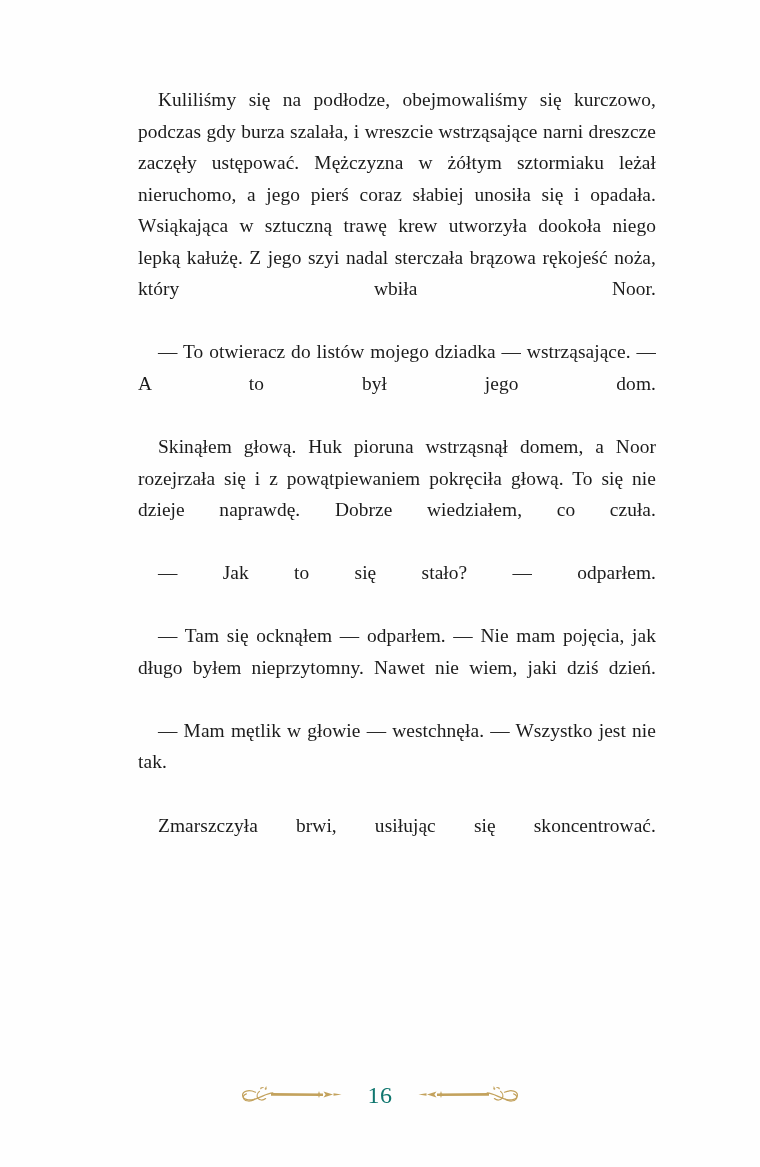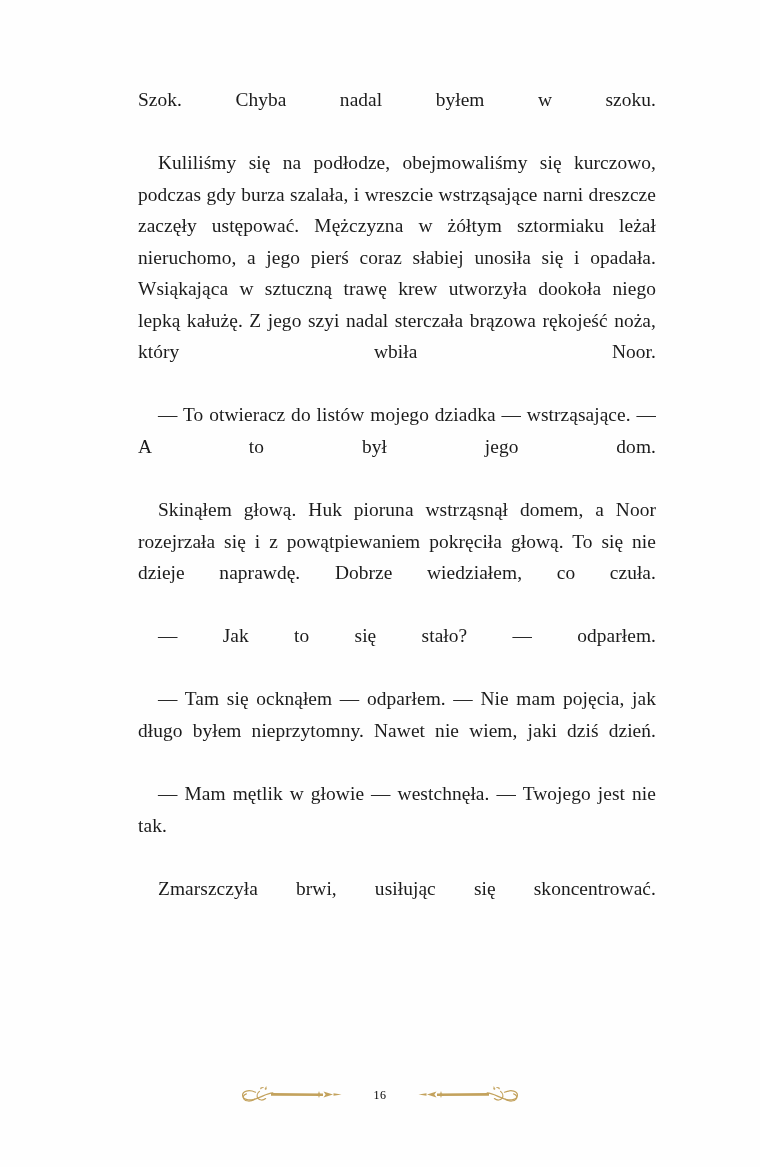--- a/index.html
+++ b/index.html
@@ -68,41 +68,40 @@
   }
 
   .orn {
     display: block;
     width: 112px;
     height: 30px;
   }
 
   .page-number {
     font-family: "Liberation Serif", "DejaVu Serif", serif;
-    font-size: 12px;
-    color: #000000;
+    font-size: 24px;
+    color: #0f766e;
     letter-spacing: 0.5px;
     width: 62px;
     text-align: center;
     line-height: 30px;
   }
 </style>
 </head>
 <body>
 
 <div class="page">
 
   <div class="text-block">
-    <p class="para noindent">Szok. Chyba nadal byłem w szoku.</p>
     <p class="para">Kuliliśmy się na podłodze, obejmowaliśmy się kurczowo, podczas gdy burza szalała, i wreszcie wstrząsające narni dreszcze zaczęły ustępować. Mężczyzna w żółtym sztormiaku leżał nieruchomo, a jego pierś coraz słabiej unosiła się i opadała. Wsiąkająca w sztuczną trawę krew utworzyła dookoła niego lepką kałużę. Z jego szyi nadal sterczała brązowa rękojeść noża, który wbiła Noor.</p>
     <p class="para">— To otwieracz do listów mojego dziadka — wstrząsające. — A to był jego dom.</p>
     <p class="para">Skinąłem głową. Huk pioruna wstrząsnął domem, a Noor rozejrzała się i z powątpiewaniem pokręciła głową. To się nie dzieje naprawdę. Dobrze wiedziałem, co czuła.</p>
     <p class="para">— Jak to się stało? — odparłem.</p>
     <p class="para">— Tam się ocknąłem — odparłem. — Nie mam pojęcia, jak długo byłem nieprzytomny. Nawet nie wiem, jaki dziś dzień.</p>
-    <p class="para">— Mam mętlik w głowie — westchnęła.  — Twojego jest nie tak.</p>
+    <p class="para">— Mam mętlik w głowie — westchnęła.  — Wszystko jest nie tak.</p>
     <p class="para">Zmarszczyła brwi, usiłując się skoncentrować.</p>
 
   </div>
 
   <div class="footer">
 
     <span class="orn">
       <svg class="orn" viewBox="0 0 112 30" xmlns="http://www.w3.org/2000/svg" aria-hidden="true">
         <g fill="none" stroke="#c3a25d" stroke-width="1.25" stroke-linecap="round">
           <path d="M18.5 12.2 C11.5 9.2, 5.5 11.2, 5.6 15.2 C5.7 19.2, 11.4 20.9, 17.2 19.3 C24.5 17.3, 29.6 13.3, 35.8 12.9"></path>

